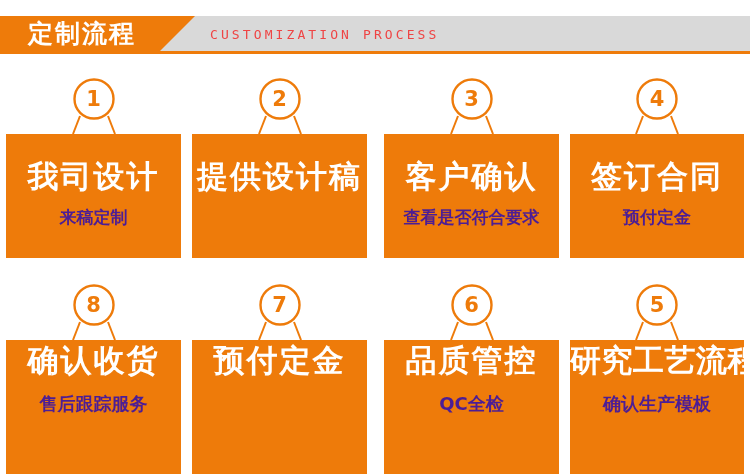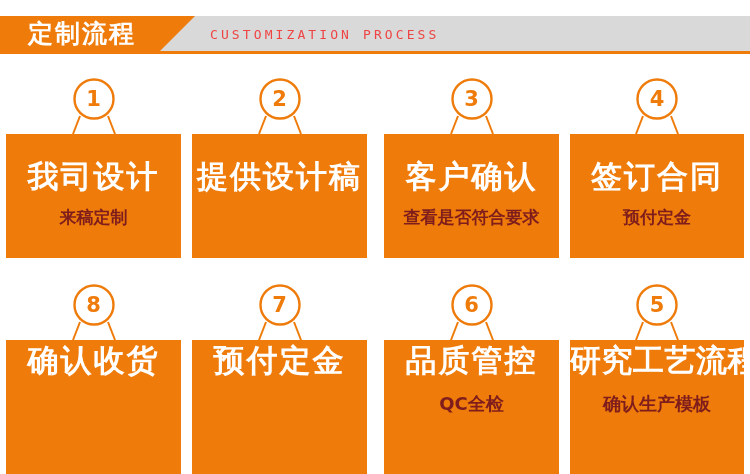--- a/index.html
+++ b/index.html
@@ -131,21 +131,21 @@
     color: #ffffff;
     font-weight: bold;
     letter-spacing: 2px;
     white-space: nowrap;
   }
   #row-1 .panel-title { font-size: 31px; margin-top: 22px; }
   #row-2 .panel-title { font-size: 31px; }
   .panel-title.small { font-size: 25px; letter-spacing: 0.5px; }
 
   .panel-sub {
-    color: #7f1d1d;
+    color: #4c1d95;
     font-weight: bold;
     white-space: nowrap;
   }
   #row-1 .panel-sub { font-size: 17px; margin-top: 8px; }
   #row-2 .panel-sub { font-size: 18px; margin-top: 10px; }
   .panel-sub.small { font-size: 15px; }
 </style>
 </head>
 <body>
 
@@ -226,20 +226,21 @@
     <div class="badge">
       <svg width="62" height="58" viewBox="0 0 62 58" aria-hidden="true">
         <path d="M17 38 L10 56" stroke="#ee7b0a" stroke-width="2" fill="none"></path>
         <path d="M45 38 L52 56" stroke="#ee7b0a" stroke-width="2" fill="none"></path>
         <circle cx="31" cy="21" r="19.5" fill="#ffffff" stroke="#ee7b0a" stroke-width="2.4"></circle>
       </svg>
       <div class="badge-num">8</div>
     </div>
     <div class="panel">
       <div class="panel-title">确认收货</div>
+      <div class="panel-sub">售后跟踪服务</div>
     </div>
   </div>
 
   <div class="step col-1">
     <div class="badge">
       <svg width="62" height="58" viewBox="0 0 62 58" aria-hidden="true">
         <path d="M17 38 L10 56" stroke="#ee7b0a" stroke-width="2" fill="none"></path>
         <path d="M45 38 L52 56" stroke="#ee7b0a" stroke-width="2" fill="none"></path>
         <circle cx="31" cy="21" r="19.5" fill="#ffffff" stroke="#ee7b0a" stroke-width="2.4"></circle>
       </svg>

